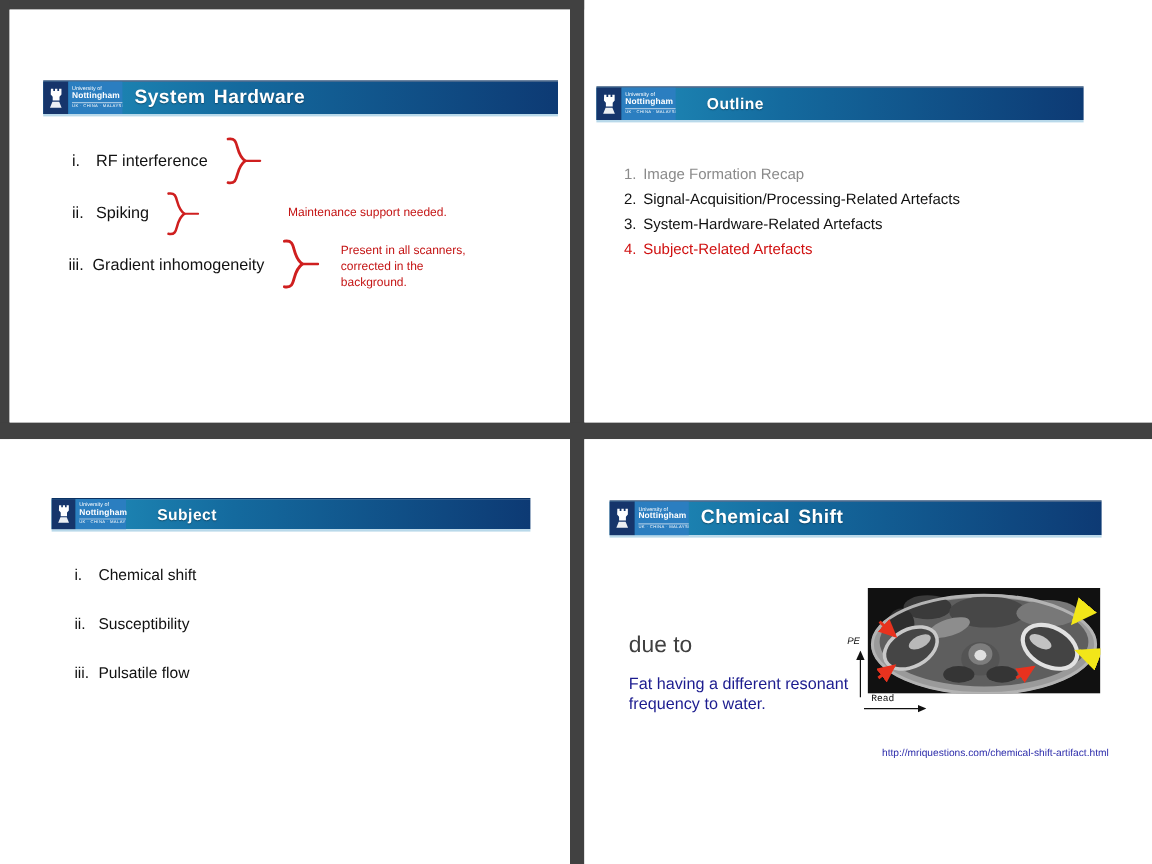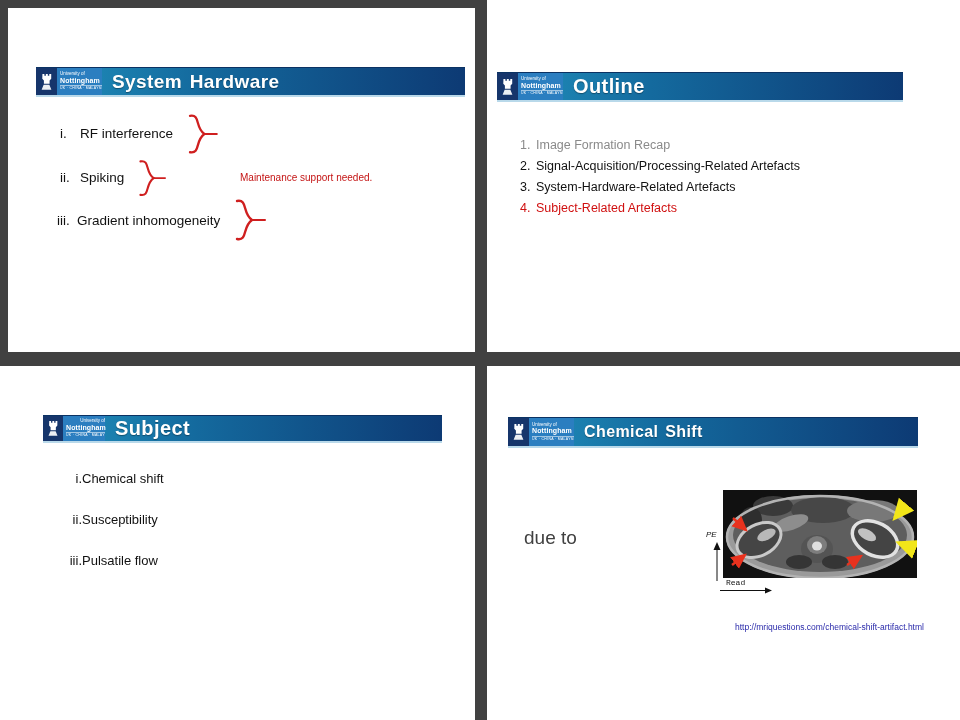--- a/index.html
+++ b/index.html
@@ -10,38 +10,38 @@
   }
   .band{position:absolute;background:#414141;}
   .band-top{left:0;top:0;width:487px;height:8px;}
   .band-left{left:0;top:0;width:8px;height:366px;}
   .band-v{left:475px;top:0;width:12px;height:720px;}
   .band-h{left:0;top:352px;width:960px;height:14px;}
 
   .slide{position:absolute;background:#ffffff;}
   .q1{left:8px;top:8px;width:467px;height:344px;}
   .q2{left:487px;top:0;width:473px;height:352px;}
-  .q3{left:0;top:366px;width:475px;height:354px;text-align:right;}
+  .q3{left:0;top:366px;width:475px;height:354px;}
   .q4{left:487px;top:366px;width:473px;height:354px;}
 
   .bar{
     position:absolute;display:flex;align-items:stretch;
     background:linear-gradient(to right,#2191bd 0%,#146a9e 38%,#0d3a74 100%);
     border-top:1px solid #0b3263;border-bottom:2px solid #b9d9ea;
     box-sizing:border-box;
   }
   .logo{display:flex;height:100%;flex:0 0 auto;}
   .logo-sq{width:21px;background:#16356b;display:flex;align-items:center;justify-content:center;}
   .logo-sq svg{display:block;}
   .logo-box{width:45px;background:#2b7ec0;color:#fff;display:flex;flex-direction:column;justify-content:center;padding-left:3px;line-height:1.05;box-sizing:border-box;}
   .u1{font-size:4.5px;}
   .u2{font-size:7px;font-weight:bold;letter-spacing:.1px;}
   .u3{font-size:3.5px;letter-spacing:.3px;border-top:1px solid rgba(255,255,255,.55);margin-top:1px;padding-top:1px;white-space:nowrap;overflow:hidden;}
   .title{color:#fff;font-weight:bold;margin:0;align-self:center;padding-left:10px;letter-spacing:.4px;word-spacing:2px;text-shadow:0 1px 1px rgba(0,0,0,.35);white-space:nowrap;}
-  .t15{font-size:19px;} .t14{font-size:20px;} .t16{font-size:16px;}
+  .t15{font-size:16px;} .t14{font-size:13px;margin-left:16px;} .t16{font-size:16px;}
 
   .li{position:absolute;display:flex;font-size:13.5px;color:#111;white-space:nowrap;}
   .li .n{width:20px;flex:0 0 auto;}
   .brace{position:absolute;}
   .note{position:absolute;color:#c41414;font-size:10px;line-height:1.32;}
 
   .olist{position:absolute;left:33px;top:138px;font-size:12.5px;color:#111;}
   .orow{display:flex;line-height:15px;margin-bottom:6px;white-space:nowrap;}
   .orow .on{width:16px;flex:0 0 auto;}
   .o-past{color:#8a8a8a;}
@@ -112,20 +112,21 @@
   <div class="li" style="left:49px;top:205px;">
     <span class="n">iii.</span>
     <span>Gradient inhomogeneity</span>
   </div>
   <div class="brace" style="left:224px;top:189px;">
     <svg width="34" height="48" viewBox="0 0 34 48">
       <path d="M5,4 C16,2 10,16 20,23 C10,30 16,44 5,42" fill="none" stroke="#cf1f1f" stroke-width="2.4" stroke-linecap="round"></path>
       <path d="M20,23 L33,23" fill="none" stroke="#cf1f1f" stroke-width="2" stroke-linecap="round"></path>
     </svg>
   </div>
+  <div class="note" style="left:276px;top:195px;width:116px;">Present in all scanners, corrected in the background.</div>
 </section>
 
 <section class="slide q2">
   <header class="bar" style="left:10px;top:72px;width:406px;height:30px;">
     <div class="logo">
       <div class="logo-sq">
         <svg width="13" height="20" viewBox="0 0 16 24">
           <path fill="#ffffff" d="M3,2 h2.4 v2.4 h1.8 v-2.4 h2.4 v2.4 h1.8 v-2.4 h2.4 v6 l-2,2.2 v4 h-7 v-4 l-2,-2.2 z"></path>
           <path fill="#ffffff" d="M4.5,15.5 h7 l2.5,6 h-12 z" opacity=".92"></path>
         </svg>
@@ -205,20 +206,21 @@
       <div class="logo-box">
         <span class="u1">University of</span>
         <span class="u2">Nottingham</span>
         <span class="u3">UK · CHINA · MALAYSIA</span>
       </div>
     </div>
     <h1 class="title t16">Chemical Shift</h1>
   </header>
 
   <div class="t-due">due to</div>
+  <div class="t-blue">Fat having a different resonant frequency to water.</div>
 
   <div class="mri">
     <svg width="194" height="88" viewBox="0 0 194 88">
       <defs>
         <marker id="ra" markerWidth="7" markerHeight="7" refX="5.5" refY="3" orient="auto">
           <path d="M0,0 L6.5,3 L0,6 z" fill="#e8321e"></path>
         </marker>
         <marker id="ya" markerWidth="6" markerHeight="6" refX="4.5" refY="2.5" orient="auto">
           <path d="M0,0 L5.5,2.5 L0,5 z" fill="#f2e619"></path>
         </marker>

